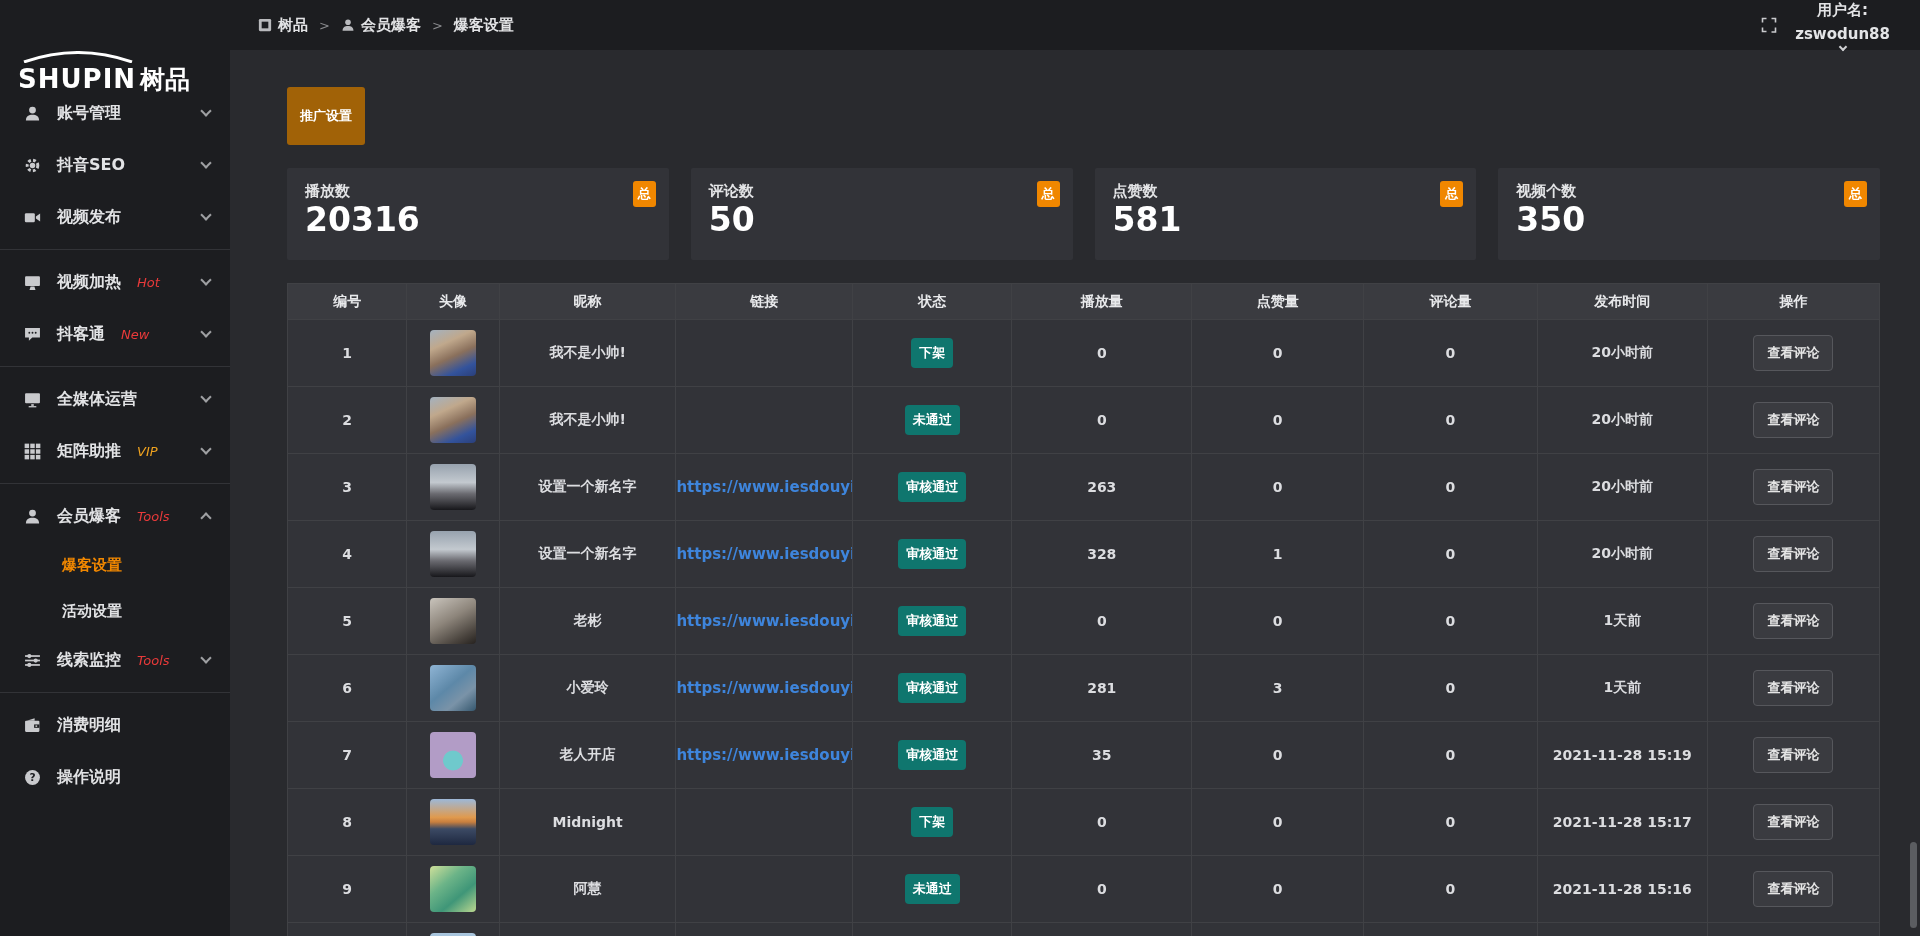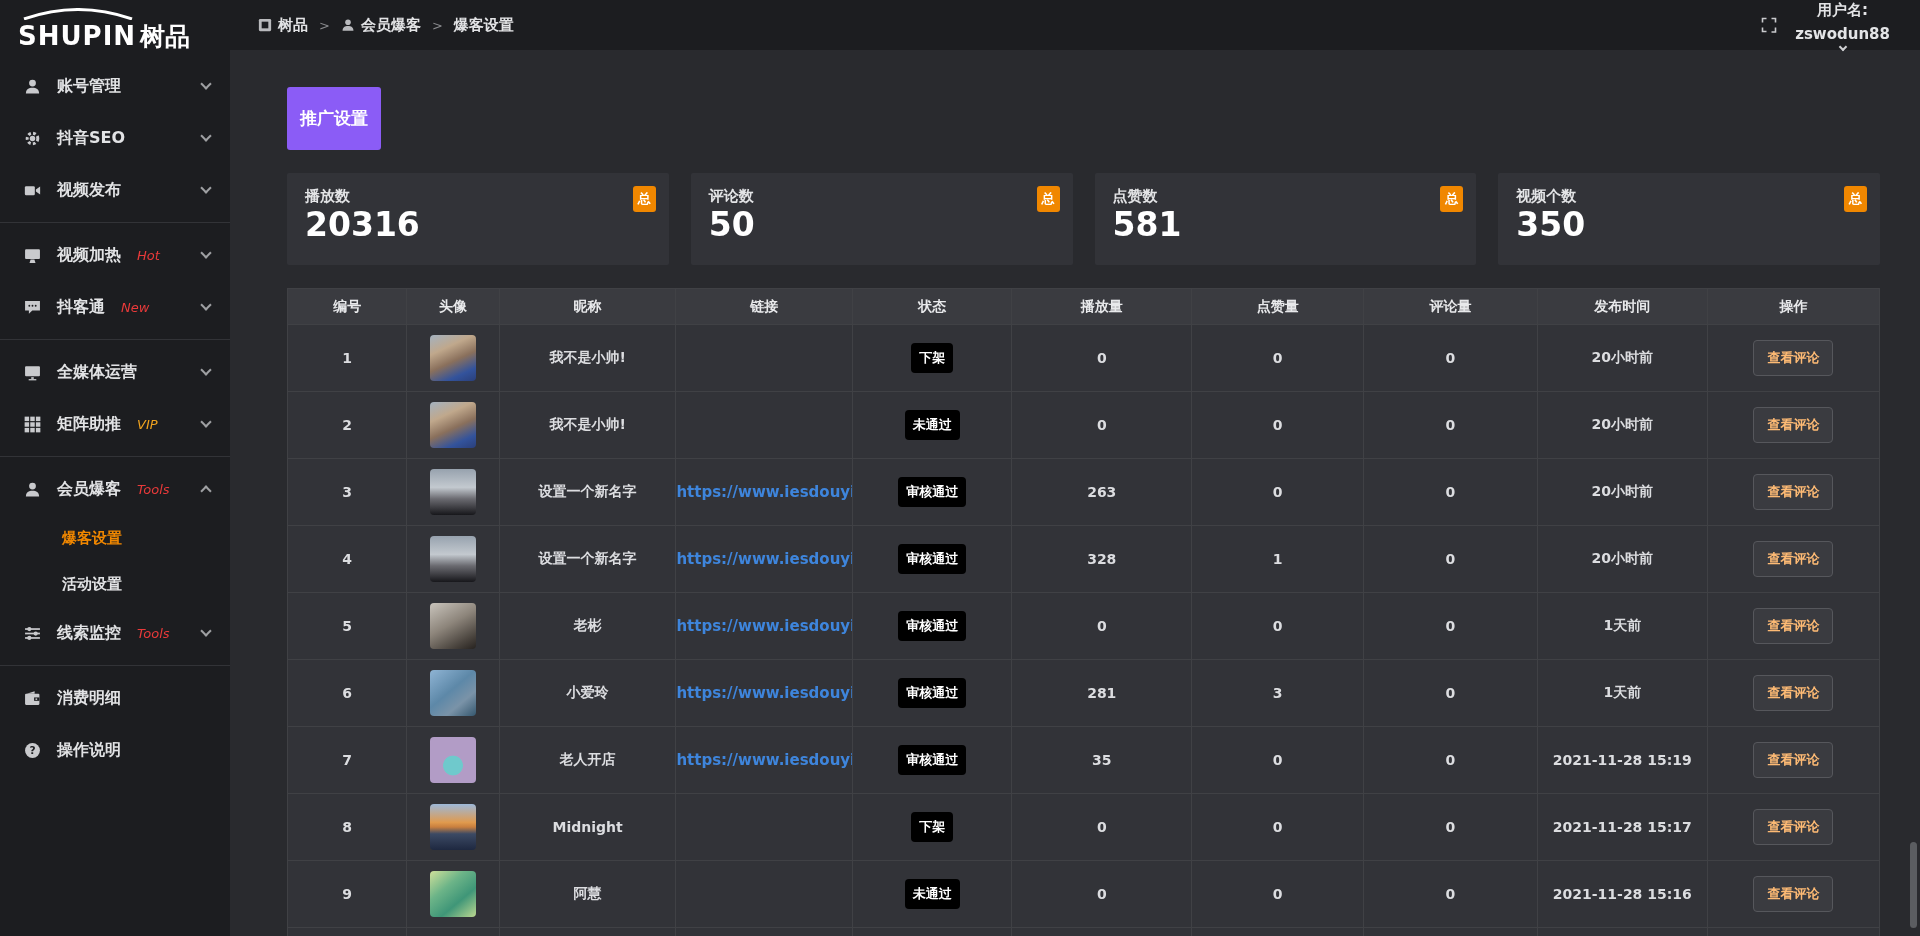--- a/index.html
+++ b/index.html
@@ -2,21 +2,21 @@
 <html><head>
 <meta charset="utf-8">
 <style>
   * { margin:0; padding:0; box-sizing:border-box; }
   html,body { width:1920px; height:936px; overflow:hidden; }
   body { font-family:"DejaVu Sans","Liberation Sans",sans-serif; background:#292a2e; }
   .app { display:flex; width:100%; height:100%; }
 
   
   aside { width:230px; flex-shrink:0; height:100%; background:#1c1d20; overflow:hidden; }
-  .logo { padding:8px 0 6px 18px; height:56px; cursor:pointer; }
+  .logo { padding:24px 0 6px 18px; height:56px; cursor:pointer;margin-top:27px; }
   .logo-arc { margin-left:2px; height:12px; line-height:0; }
   .logo-row { display:flex; align-items:baseline; gap:4px; }
   .logo-en { color:#fff; font-weight:700; font-size:26px; letter-spacing:1px; }
   .logo-cn { color:#fff; font-weight:700; font-size:25px; }
   #menu { padding-top:4px; }
   .side-item { height:52px; display:flex; align-items:center; padding:0 20px 0 24px; color:#e2e3e5; font-size:16px; font-weight:600; cursor:pointer; }
   .s-icon { width:18px; margin-right:15px; display:inline-flex; align-items:center; }
   .side-badge { font-style:italic; font-weight:400; font-size:13px; margin-left:16px; }
   .chev { width:8px; height:8px; border-right:2px solid #9fa0a3; border-bottom:2px solid #9fa0a3; display:inline-block; }
   .side-item .chev { margin-left:auto; }
@@ -32,36 +32,36 @@
   .topbar { height:50px; background:#1c1d20; display:flex; align-items:center; padding:0 30px 0 28px; flex-shrink:0; }
   #breadcrumb { display:flex; align-items:center; color:#e2e3e5; font-size:15px; font-weight:600; }
   .bc-item { display:inline-flex; align-items:center; gap:6px; cursor:pointer; }
   .bc-icon { display:inline-flex; align-items:center; }
   .bc-sep { color:#8a8b8e; font-size:13px; margin:0 11px; font-weight:400; }
   .tb-right { margin-left:auto; display:flex; align-items:center; gap:18px; color:#e3e4e6; font-size:15px; font-weight:600; }
   .tb-user { display:inline-flex; align-items:center; gap:5px; cursor:pointer;flex-direction:column; }
   .tb-fs { display:inline-flex; cursor:pointer; }
 
   .content { flex:1; background:#292a2e; padding:37px 40px 0 57px; overflow:hidden; }
-  .promo-btn { background:#8b5cf6; color:#fff; border:none; font-size:17px; font-weight:600; padding:20px 13px; border-radius:3px; cursor:pointer; font-family:inherit; }
+  .promo-btn { background:#a16207; color:#fff; border:none; font-size:13px; font-weight:600; padding:20px 13px; border-radius:3px; cursor:pointer; font-family:inherit; }
 
   .cards { display:flex; gap:22px; margin-top:23px; }
   .card { flex:1; height:92px; background:#323338; border-radius:2px; position:relative; padding:14px 18px; }
   .card-label { font-size:15px; color:#e3e4e6; font-weight:600; }
   .card-value { font-size:33px; color:#fff; font-weight:700; margin-top:1px; line-height:1.1; }
   .card-badge { position:absolute; top:13px; right:13px; background:#f08700; color:#fff; font-size:13px; font-weight:600; padding:4px 5px; border-radius:3px; }
 
   .table-wrap { margin-top:23px; }
   table { width:100%; border-collapse:collapse; table-layout:fixed; background:#323338; }
   th { height:36px; background:#3a3b40; font-size:14px; color:#e8e9eb; font-weight:700; border:1px solid #404145;margin-top:48px; }
   td { height:67px; text-align:center; font-size:14px; color:#dcdde0; font-weight:700; border:1px solid #404145; overflow:hidden; white-space:nowrap; }
   .av { width:46px; height:46px; border-radius:4px; margin:0 auto; }
   .link { color:#3e85dc; font-size:15px; cursor:pointer; }
-  .status { display:inline-block; background:#000000; color:#fff; font-size:13px; font-weight:600; padding:6px 8px; border-radius:4px; }
-  .view-btn { background:#3a3b40; border:1px solid #56575c; color:#fdba74; font-size:13px; font-weight:600; padding:8px 13px; border-radius:4px; cursor:pointer; font-family:inherit; }
+  .status { display:inline-block; background:#0f766e; color:#fff; font-size:13px; font-weight:600; padding:6px 8px; border-radius:4px; }
+  .view-btn { background:#3a3b40; border:1px solid #56575c; color:#e5e5e5; font-size:13px; font-weight:600; padding:8px 13px; border-radius:4px; cursor:pointer; font-family:inherit; }
 
   .av-boy    { background:linear-gradient(155deg,#a4b2c0 0%,#c0a88c 30%,#8a705c 55%,#33539c 80%,#2a3f7a 100%); }
   .av-sky    { background:linear-gradient(180deg,#97a2ae 0%,#c3c9cf 40%,#6a6a70 65%,#17171b 100%); }
   .av-man    { background:linear-gradient(150deg,#c9c4bc 0%,#8d857b 45%,#4a443e 80%,#26221f 100%); }
   .av-pool   { background:linear-gradient(140deg,#8fb4d4 0%,#5d88a8 45%,#7a93a8 70%,#35576e 100%); }
   .av-purple { background:radial-gradient(circle at 50% 62%,#6fc9cc 0%,#6fc9cc 26%,#b29cc6 28%,#b29cc6 100%); }
   .av-sunset { background:linear-gradient(180deg,#9db8d8 0%,#e09a4e 40%,#c97f3e 50%,#3c4a64 65%,#1e2840 100%); }
   .av-green  { background:linear-gradient(140deg,#cfe09a 0%,#6cb488 35%,#3f9678 65%,#bcd890 100%); }
   .av-blue   { background:linear-gradient(180deg,#aac6de 0%,#81aacb 100%); }
 

